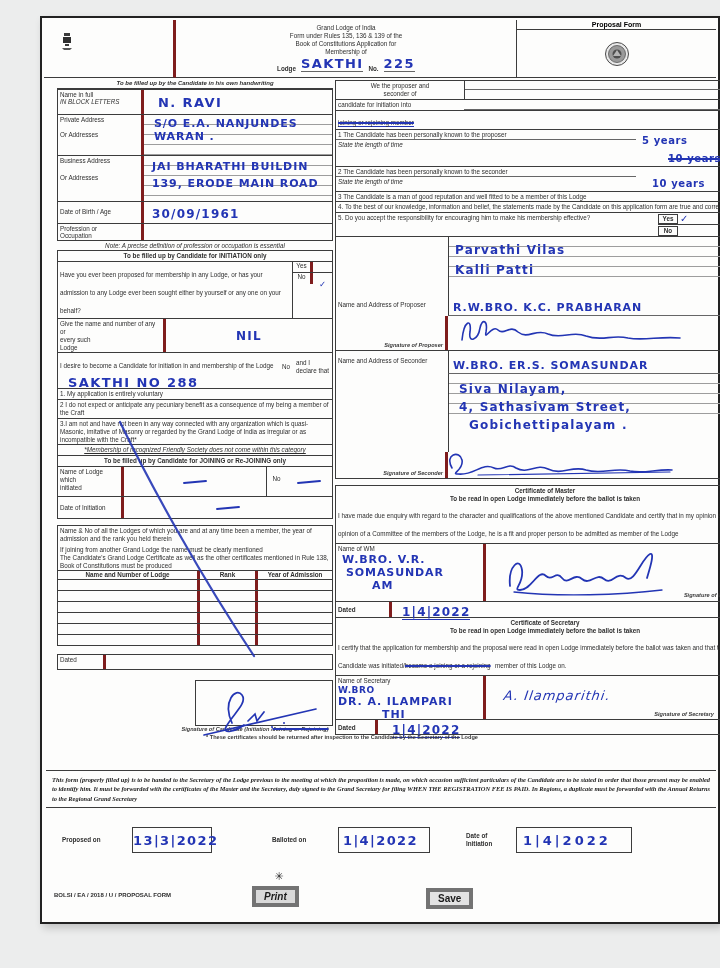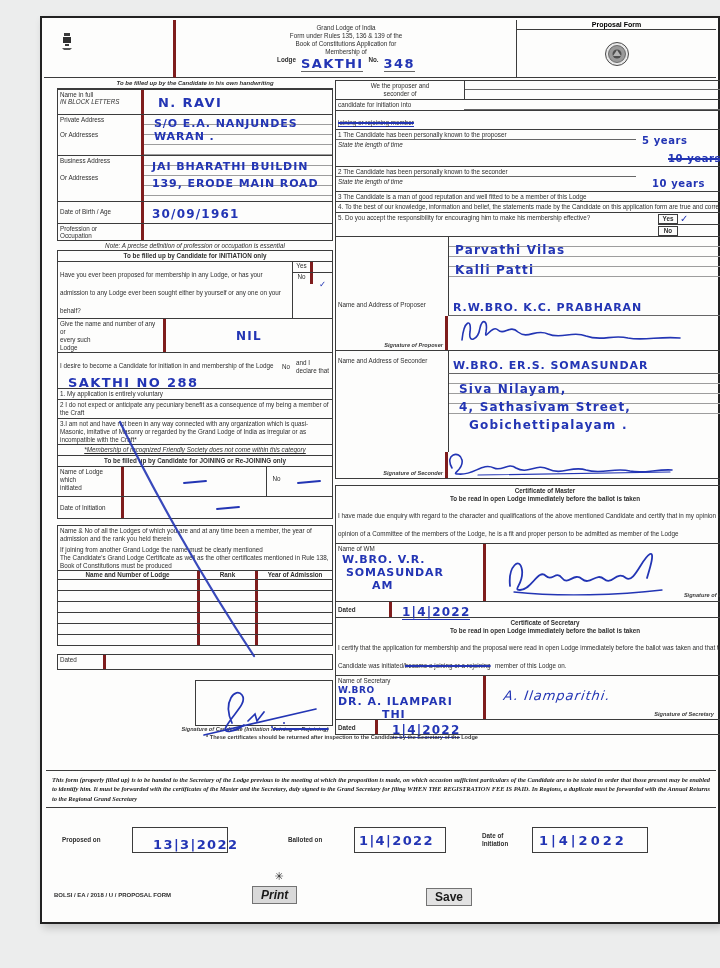--- a/index.html
+++ b/index.html
@@ -20,21 +20,21 @@
   .strikeb{text-decoration:line-through;text-decoration-color:#2335b4;text-decoration-thickness:1.5px}
   .ub{border-bottom:1px solid #2335b4}
   .u{border-bottom:.5px solid #666}
   .ruled{background:repeating-linear-gradient(to bottom,transparent 0 9.4px,#9d9d9d 9.4px 9.9px)}
   .chk{color:#2335b4;font-weight:bold;font-size:8.5px;line-height:1;font-family:"DejaVu Sans",sans-serif}
   .dash{display:inline-block;width:24px;height:2px;background:#2335b4;border-radius:1px;transform:rotate(-5deg)}
   .abs{position:absolute}
   .col-left{position:absolute;left:15px;top:62px;width:276px}
   .col-right{position:absolute;left:293px;top:62px;width:420px}
   .lblcell{padding:1px 2px}
-  .btn{border:1px solid #737373;background:#d9d9d9;color:#1a1a1a;font-weight:bold;font-size:12px;padding:1px 8px;font-family:"Liberation Sans",sans-serif;cursor:pointer}
+  .btn{border:4px solid #737373;background:#d9d9d9;color:#1a1a1a;font-weight:bold;font-size:10px;padding:1px 8px;font-family:"Liberation Sans",sans-serif;cursor:pointer}
   svg.sig{display:block}
   .sigtext{font-family:"DejaVu Sans",sans-serif;font-style:italic;color:#2335b4;font-size:13px;letter-spacing:1px;transform:skewX(-8deg);display:inline-block}
 </style>
 </head>
 <body>
 
 <div class="paper">
 
   <div class="abs" style="left:2px;top:2px;right:2px;height:58px;display:grid;grid-template-columns:132px 1fr 200px">
     <div class="br bb" style="position:relative">
@@ -43,25 +43,25 @@
         <rect x="3" y="5" width="8" height="6" fill="#2f2f2f"></rect>
         <rect x="5" y="12" width="4" height="2" fill="#3a3a3a"></rect>
         <path d="M2 16 h10 l-2 2 h-6 z" fill="#555"></path>
       </svg>
     </div>
     <div class="bb c" style="padding-top:4px">
       <div class="t">Grand Lodge of India</div>
       <div class="t">Form under Rules 135, 136 &amp; 139 of the</div>
       <div class="t">Book of Constitutions Application for</div>
       <div class="t">Membership of</div>
-      <div style="display:flex;justify-content:center;gap:5px;margin-top:1px">
+      <div style="display:flex;justify-content:center;align-items:flex-end;gap:5px;margin-top:1px">
         <span class="t tb">Lodge</span>
         <span class="hw hw13 u">SAKTHI</span>
         <span class="t tb">No.</span>
-        <span class="hw hw13 u">348</span>
+        <span class="hw hw13 u">225</span>
       </div>
     </div>
     <div class="bl bb" style="display:flex;flex-direction:column">
       <div class="bb c tb" style="font-size:7px;padding:1px 0">Proposal Form</div>
       <div style="flex:1;display:flex;align-items:center;justify-content:center">
         <svg width="26" height="26" viewBox="0 0 26 26">
           <circle cx="13" cy="13" r="11.5" fill="#e9e9e9" stroke="#4a4a4a" stroke-width="1"></circle>
           <circle cx="13" cy="13" r="8.5" fill="#9a9a9a" stroke="#565656" stroke-width=".8"></circle>
           <circle cx="13" cy="13" r="4.5" fill="#4e4e4e"></circle>
           <path d="M9 15 l4 -6 l4 6 z" fill="#cfcfcf" opacity=".8"></path>
@@ -411,21 +411,21 @@
   </div>
 
   <div class="abs t5 tb c" style="left:60px;top:716px;width:480px">* These certificates should be returned after inspection to the Candidate by the Secretary of the Lodge</div>
 
   <div class="abs bt bb" style="left:4px;top:752px;width:670px;padding:4px 6px">
     <div class="ti tb" style="font-family:'Liberation Serif',serif;font-size:6.4px;line-height:1.45;color:#222;text-align:justify">This form (properly filled up) is to be handed to the Secretary of the Lodge previous to the meeting at which the proposition is made, on which occasion sufficient particulars of the Candidate are to be stated in order that those present may be enabled to identify him. It must be forwarded with the certificates of the Master and the Secretary, duly signed to the Grand Secretary for filing WHEN THE REGISTRATION FEE IS PAID. In Regions, a duplicate must be forwarded with the Annual Returns to the Regional Grand Secretary</div>
   </div>
 
   <div class="abs row" style="left:10px;top:804px;width:660px;height:36px;align-items:center">
     <div class="t tb" style="width:70px;margin-left:10px">Proposed on</div>
-    <div class="box" style="width:96px;height:26px;border-width:1.5px;display:flex;align-items:flex-end;padding-left:20px">
+    <div class="box" style="width:80px;height:26px;border-width:1.5px;display:flex;align-items:center;padding-left:0">
       <span class="hw hw13">13|3|2022</span>
     </div>
     <div class="t tb" style="width:66px;margin-left:60px">Balloted on</div>
     <div class="box" style="width:92px;height:26px;border-width:1.5px;display:flex;align-items:center;padding-left:4px">
       <span class="hw hw13">1|4|2022</span>
     </div>
     <div style="width:50px;margin-left:36px">
       <div class="t tb">Date of</div>
       <div class="t tb">Initiation</div>
     </div>

